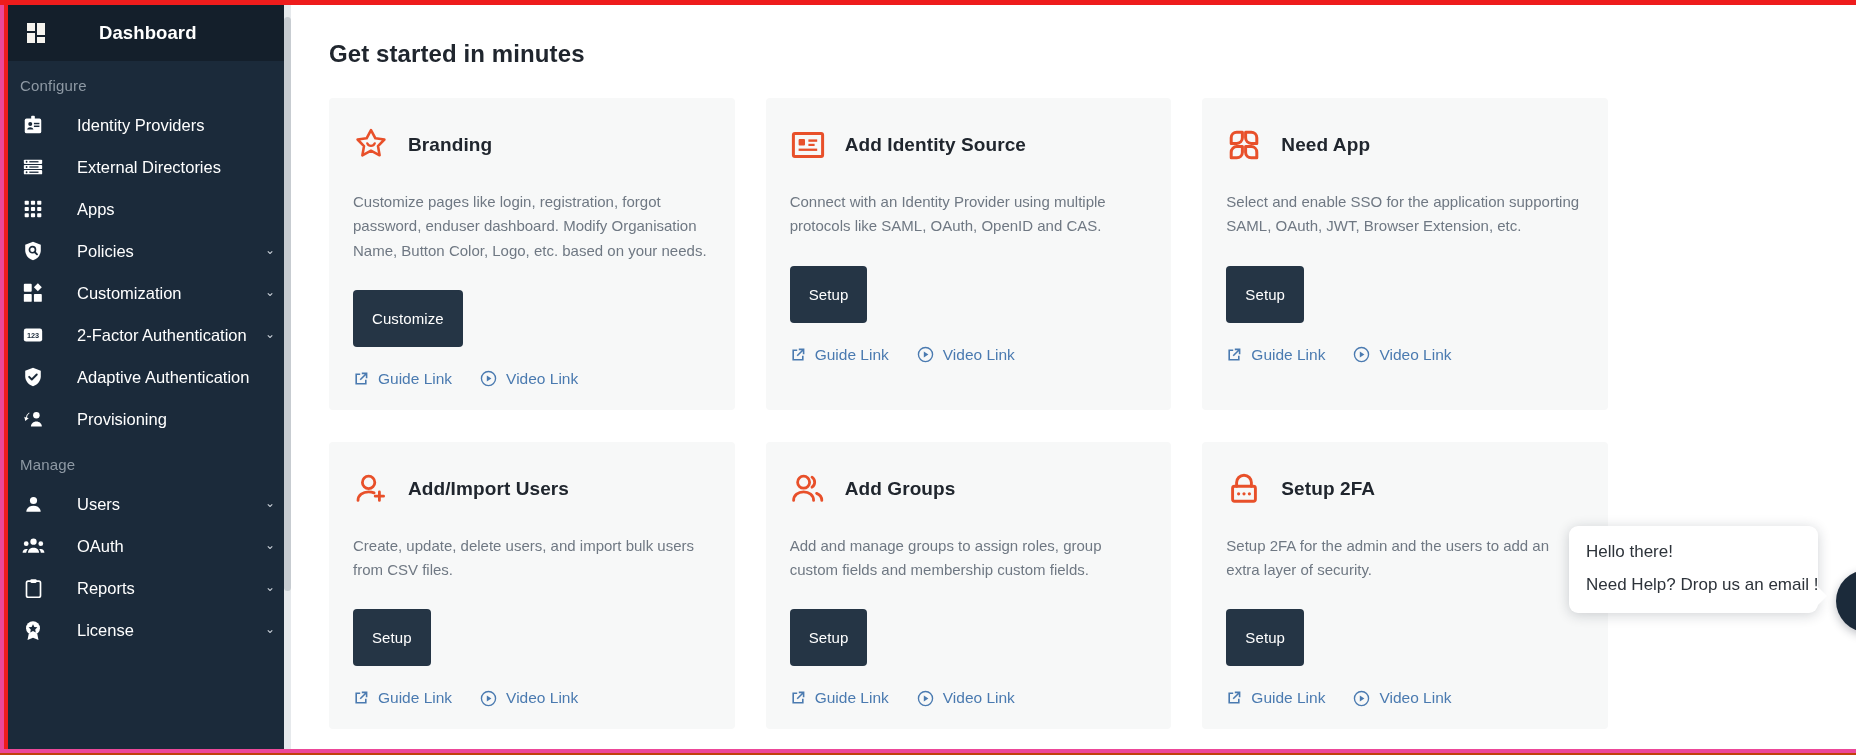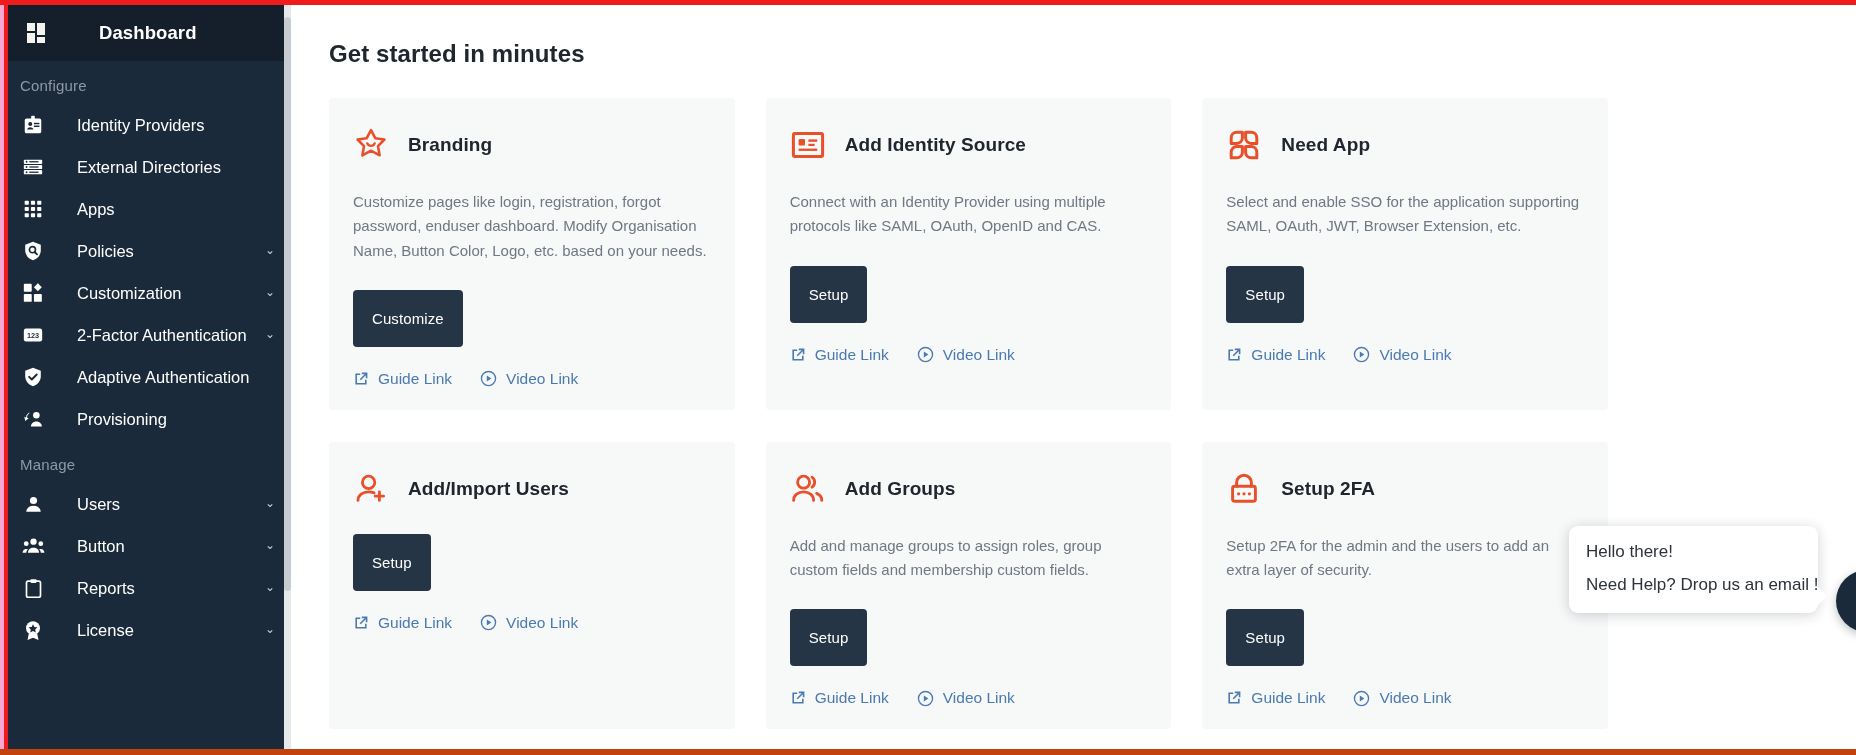--- a/index.html
+++ b/index.html
@@ -6,22 +6,22 @@
   html, body {
     width: 1856px; height: 755px;
     overflow: hidden;
     font-family: "Liberation Sans", sans-serif;
     background: #ffffff;
   }
   #root {
     position: relative;
     width: 1856px; height: 755px;
     border-top: 5px solid #ee1c1c;
-    border-bottom: 6px solid #c2410c;
-    background: #f9a8d4;
+    border-bottom: 2px solid #c2410c;
+    background: #ec4899;
     overflow: hidden;
   }
   
   #sidebar {
     position: absolute;
     left: 4px; top: 0;
     width: 287px; height: 744px;
     background: #1b2a3a;
     border-left: 4px solid #ee1c1c;
     overflow: hidden;
@@ -361,21 +361,21 @@
       <span class="sb-ico">
         <svg width="23" height="23" viewBox="0 0 24 24">
           <circle cx="12" cy="7" r="3.3" fill="#fff"></circle>
           <circle cx="4.4" cy="9" r="2.5" fill="#fff"></circle>
           <circle cx="19.6" cy="9" r="2.5" fill="#fff"></circle>
           <path d="M6.2 18.6c0-3.2 2.6-5.2 5.8-5.2s5.8 2 5.8 5.2z" fill="#fff"></path>
           <path d="M0.6 18.4c0-2.4 1.7-3.9 3.8-3.9.6 0 1.2.1 1.7.3-1 1-1.6 2.2-1.7 3.6z" fill="#fff"></path>
           <path d="M23.4 18.4h-3.8c-.1-1.4-.7-2.6-1.7-3.6.5-.2 1.1-.3 1.7-.3 2.1 0 3.8 1.5 3.8 3.9z" fill="#fff"></path>
         </svg>
       </span>
-      <span class="sb-label">Button</span>
+      <span class="sb-label">OAuth</span>
       <span class="sb-chev">⌄</span>
     </div>
 
     <div class="sb-item">
       <span class="sb-ico">
         <svg width="21" height="21" viewBox="0 0 24 24">
           <rect x="4" y="3.5" width="16" height="18.5" rx="2" fill="none" stroke="#fff" stroke-width="1.9"></rect>
           <rect x="8.4" y="1.3" width="7.2" height="4.4" rx="1.3" fill="#fff"></rect>
         </svg>
       </span>
@@ -517,20 +517,21 @@
         <div class="card-head">
           <span class="card-ico">
             <svg width="34" height="34" viewBox="0 0 34 34">
               <circle cx="14.6" cy="10.4" r="6.2" fill="none" stroke="#e8502a" stroke-width="2.8"></circle>
               <path d="M4 28.4c0-5.4 4.8-8.6 10.6-8.6 2 0 3.9.4 5.5 1.1" fill="none" stroke="#e8502a" stroke-width="2.8" stroke-linecap="round"></path>
               <path d="M25.4 20v8.4M21.2 24.2h8.4" stroke="#e8502a" stroke-width="2.8" stroke-linecap="round"></path>
             </svg>
           </span>
           <span class="card-title">Add/Import Users</span>
         </div>
+        <p class="card-desc">Create, update, delete users, and import bulk users from CSV files.</p>
         <button class="card-btn">Setup</button>
         <div class="card-links">
           <a class="card-link">
             <span>
               <svg width="16" height="16" viewBox="0 0 20 20">
                 <path d="M3 3h6v2H5v10h10v-4h2v6H3z" fill="#4a7ab0"></path>
                 <path d="M11 2h7v7h-2V5.4l-6.3 6.3-1.4-1.4L14.6 4H11z" fill="#4a7ab0"></path>
               </svg>
             </span>
             <span>Guide Link</span>

